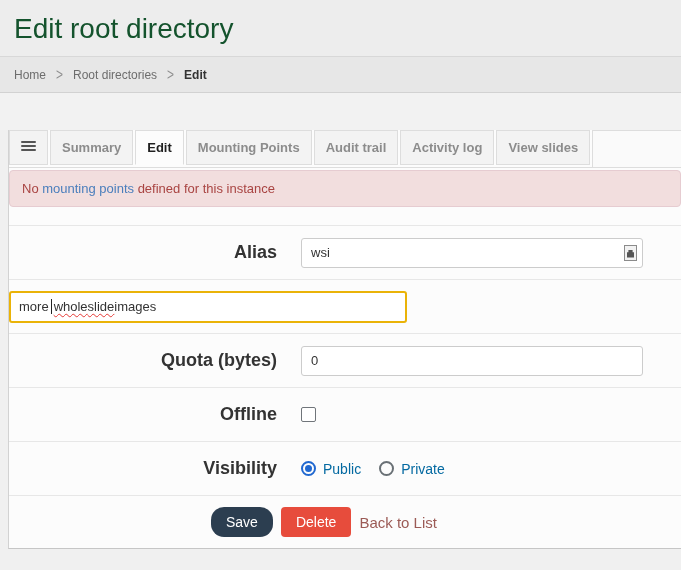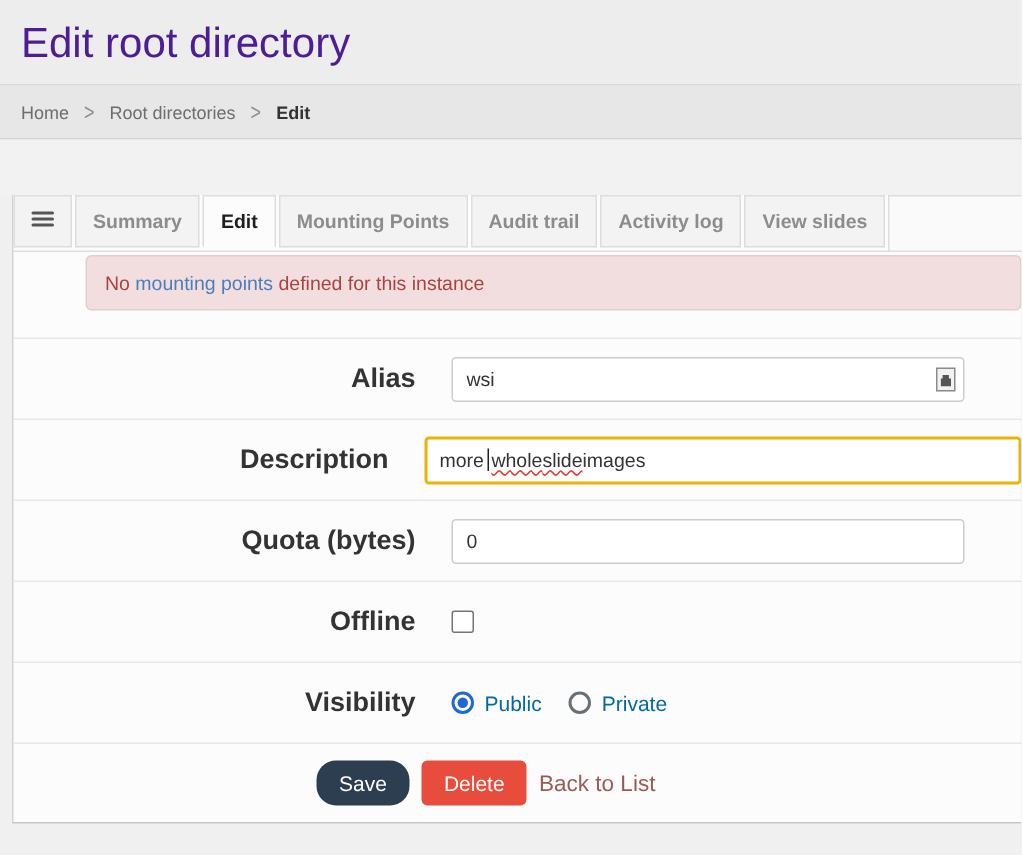--- a/index.html
+++ b/index.html
@@ -8,21 +8,21 @@
     width:681px; height:570px; overflow:hidden; position:relative;
     background:#f0f0f0;
     font-family:"Liberation Sans", sans-serif;
     color:#333;
   }
   
   .header {
     height:57px; background:#ededed; border-bottom:1px solid #d8d8d8;
     padding:13px 0 0 14px;
   }
-  .page-title { font-size:28px; font-weight:400; color:#4c1d95; }
+  .page-title { font-size:28px; font-weight:400; color:#14532d; }
 
   
   .breadcrumb {
     height:36px; background:#e7e7e7; border-bottom:1px solid #d2d2d2;
     display:flex; align-items:center; padding-left:14px;
     font-size:12px; color:#6d6d6d;
   }
   .crumb { color:#6d6d6d; text-decoration:none; cursor:pointer; }
   .crumb-sep { margin:0 10px; color:#8f8f8f; font-size:12px; transform:scaleY(1.3); display:inline-block; }
   .crumb.active { color:#333; font-weight:bold; cursor:default; }
@@ -45,21 +45,21 @@
   .tab.active { background:#fcfcfc; color:#1f1f1f; border-bottom-color:#fcfcfc; }
   .tab.icon-tab { padding:10px 11px 8px; }
   .tabs-filler { flex:1; background:#fafafa; border:1px solid #ddd; border-right:none; margin-bottom:-1px; align-self:stretch; }
   .hamburger { display:inline-block; width:15px; }
   .hamburger i { display:block; height:2px; background:#555; margin-bottom:2px; border-radius:1px; }
 
   
   .alert {
     margin-top:2px; background:var(--alert-bg,#f2dede);
     border:1px solid #e6ccd1; border-radius:4px;
-    color:var(--alert-text,#a94442); padding:10px 12px; font-size:13px;margin-left:48px;
+    color:var(--alert-text,#a94442); padding:10px 12px; font-size:13px;
   }
   .alert a { color:var(--link,#4a7ebc); text-decoration:none; cursor:pointer; }
 
   
   .form { padding-top:18px; }
   .form-row { display:flex; align-items:center; height:54px; border-top:1px solid #e7e7e7; }
   .label-col { width:292px; text-align:right; padding-right:24px; font-weight:bold; font-size:18px; color:#333; }
   .control-col { flex:1; display:flex; align-items:center; }
 
   .text-input {
@@ -146,21 +146,20 @@
         <div class="label-col">Alias</div>
         <div class="control-col">
           <span class="alias-wrap">
             <input class="text-input" type="text" value="wsi" style="">
             <span class="autofill-icon"></span>
           </span>
         </div>
       </div>
 
       <div class="form-row">
-        <div class="label-col">Description</div>
         <div class="control-col">
           <div class="desc-input"><span>more</span><span class="caret"></span><span class="sq">whole</span> <span class="sq">slide</span> <span>images</span></div>
         </div>
       </div>
 
       <div class="form-row">
         <div class="label-col">Quota (bytes)</div>
         <div class="control-col">
           <input class="text-input" type="text" value="0" style="">
         </div>

